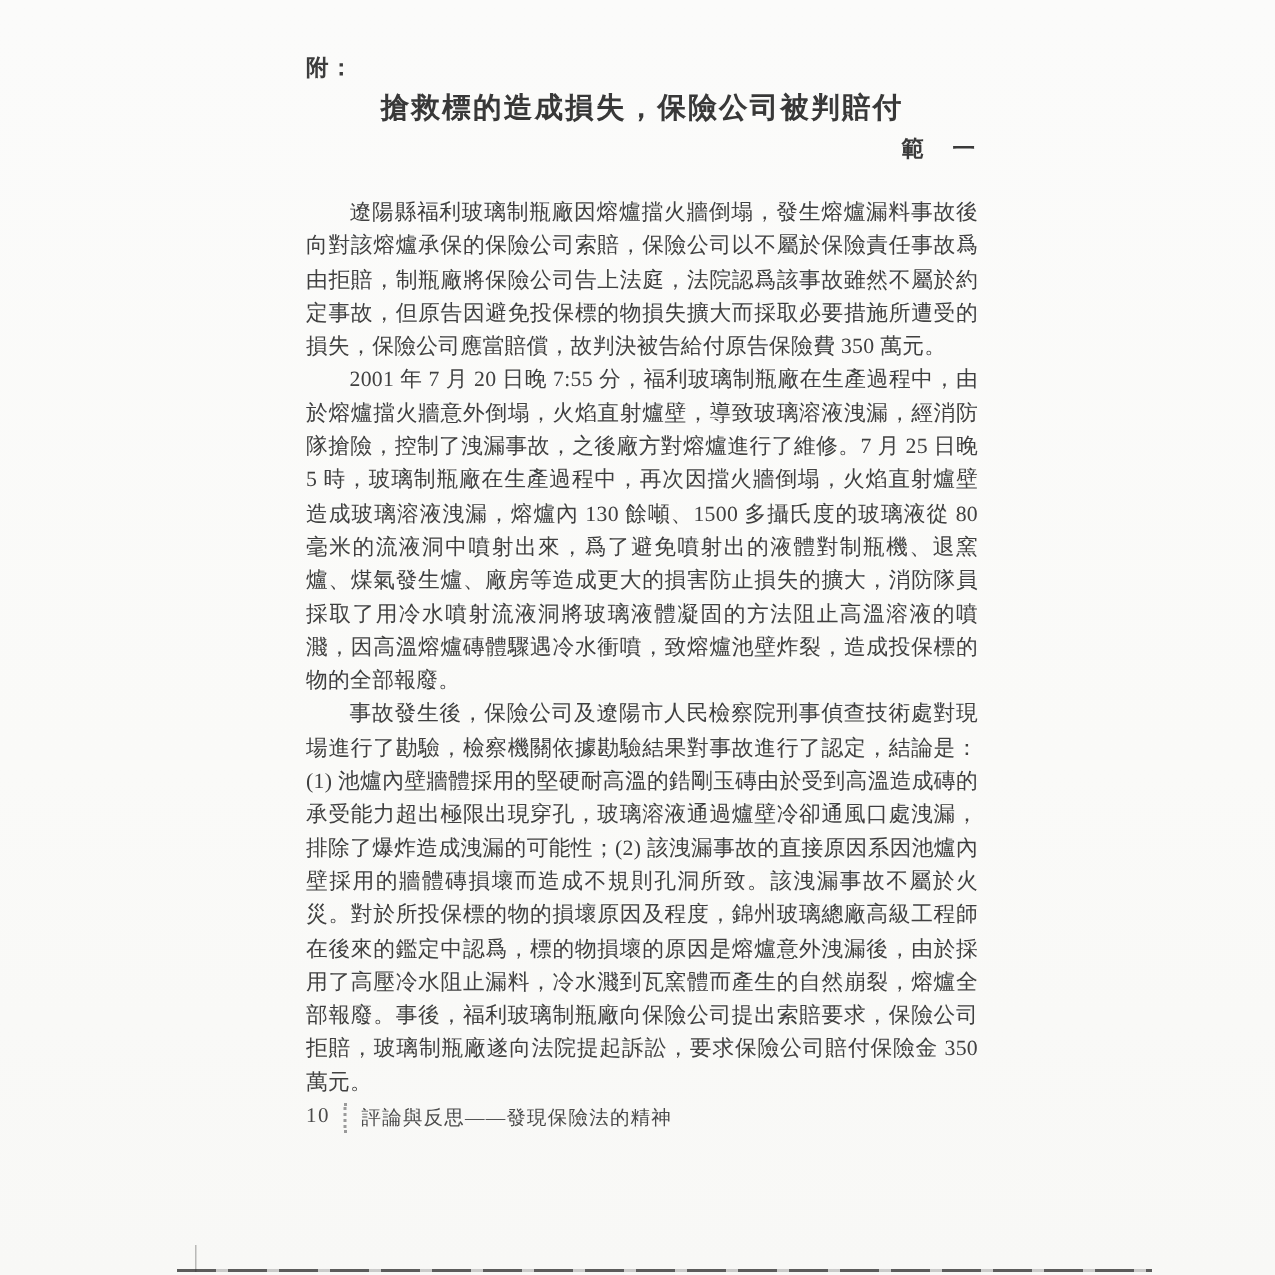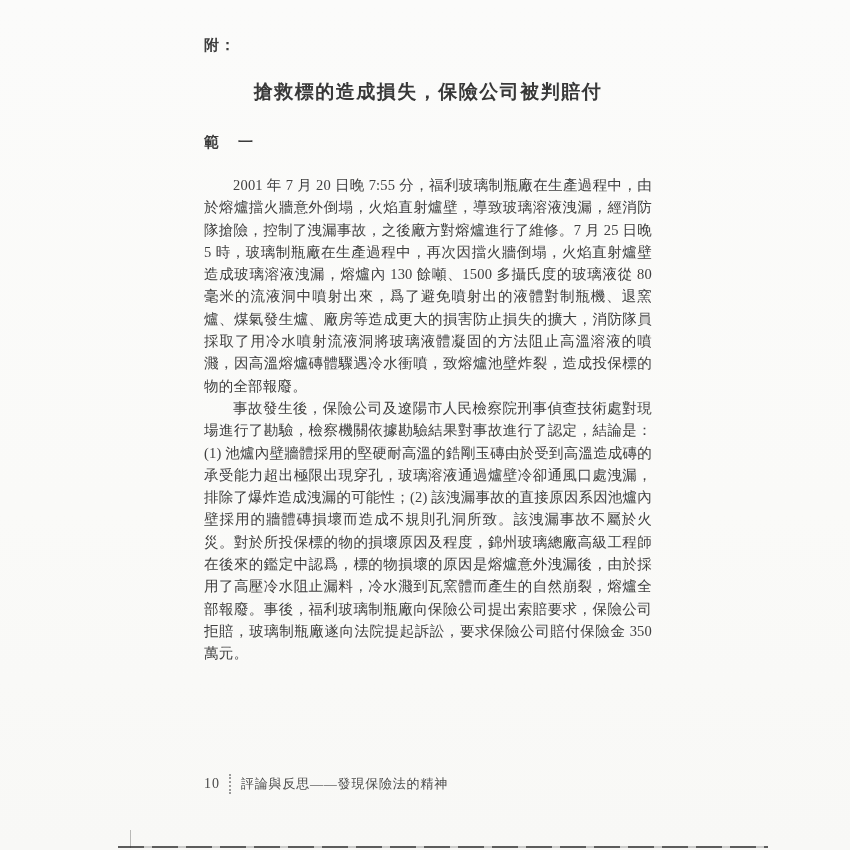--- a/index.html
+++ b/index.html
@@ -23,30 +23,30 @@
     top: 36px;
     width: 448px;
     color: #3d3d3d;
   }
   .attachment {
     font-size: 15px;
     font-weight: 700;
     letter-spacing: 1px;
   }
   .title {
-    margin-top: 24px;
+    margin-top: 4px;
     text-align: center;
     font-size: 19px;
     font-weight: 700;
     letter-spacing: 1.5px;
     color: #383838;
   }
   .author {
-    margin-top: 28px;
-    text-align: left;
+    margin-top: 5px;
+    text-align: right;
     font-size: 15px;
     font-weight: 700;
     letter-spacing: 2px;
     color: #3a3a3a;
   }
   .body-text {
     margin-top: 22px;
   }
   .body-text p {
     margin: 0;
@@ -54,21 +54,21 @@
     line-height: 22.3px;
     text-align: justify;
     text-justify: inter-character;
     text-indent: 2em;
     letter-spacing: 0.2px;
     color: #404040;
   }
   .footer {
     position: absolute;
     left: 204px;
-    top: 774px;
+    top: 735px;
     display: flex;
     align-items: center;
     color: #4a4a4a;
   }
   .footer .page-num {
     font-size: 14px;
     letter-spacing: 1px;
   }
   .footer .divider {
     height: 20px;
@@ -105,20 +105,21 @@
 
   <div class="content">
 
     <div class="attachment">附：</div>
 
     <div class="title">搶救標的造成損失，保險公司被判賠付</div>
 
     <div class="author">範　一</div>
 
     <div class="body-text">
+      <p>遼陽縣福利玻璃制瓶廠因熔爐擋火牆倒塌，發生熔爐漏料事故後向對該熔爐承保的保險公司索賠，保險公司以不屬於保險責任事故爲由拒賠，制瓶廠將保險公司告上法庭，法院認爲該事故雖然不屬於約定事故，但原告因避免投保標的物損失擴大而採取必要措施所遭受的損失，保險公司應當賠償，故判決被告給付原告保險費 350 萬元。</p>
       <p>2001 年 7 月 20 日晚 7:55 分，福利玻璃制瓶廠在生產過程中，由於熔爐擋火牆意外倒塌，火焰直射爐壁，導致玻璃溶液洩漏，經消防隊搶險，控制了洩漏事故，之後廠方對熔爐進行了維修。7 月 25 日晚 5 時，玻璃制瓶廠在生產過程中，再次因擋火牆倒塌，火焰直射爐壁造成玻璃溶液洩漏，熔爐內 130 餘噸、1500 多攝氏度的玻璃液從 80 毫米的流液洞中噴射出來，爲了避免噴射出的液體對制瓶機、退窯爐、煤氣發生爐、廠房等造成更大的損害防止損失的擴大，消防隊員採取了用冷水噴射流液洞將玻璃液體凝固的方法阻止高溫溶液的噴濺，因高溫熔爐磚體驟遇冷水衝噴，致熔爐池壁炸裂，造成投保標的物的全部報廢。</p>
       <p>事故發生後，保險公司及遼陽市人民檢察院刑事偵查技術處對現場進行了勘驗，檢察機關依據勘驗結果對事故進行了認定，結論是：(1) 池爐內壁牆體採用的堅硬耐高溫的鋯剛玉磚由於受到高溫造成磚的承受能力超出極限出現穿孔，玻璃溶液通過爐壁冷卻通風口處洩漏，排除了爆炸造成洩漏的可能性；(2) 該洩漏事故的直接原因系因池爐內壁採用的牆體磚損壞而造成不規則孔洞所致。該洩漏事故不屬於火災。對於所投保標的物的損壞原因及程度，錦州玻璃總廠高級工程師在後來的鑑定中認爲，標的物損壞的原因是熔爐意外洩漏後，由於採用了高壓冷水阻止漏料，冷水濺到瓦窯體而產生的自然崩裂，熔爐全部報廢。事後，福利玻璃制瓶廠向保險公司提出索賠要求，保險公司拒賠，玻璃制瓶廠遂向法院提起訴訟，要求保險公司賠付保險金 350 萬元。</p>
     </div>
 
   </div>
 
   <div class="footer">
     <span class="page-num">10</span>
     <span class="divider"></span>
     <span class="book-title">評論與反思——發現保險法的精神</span>

